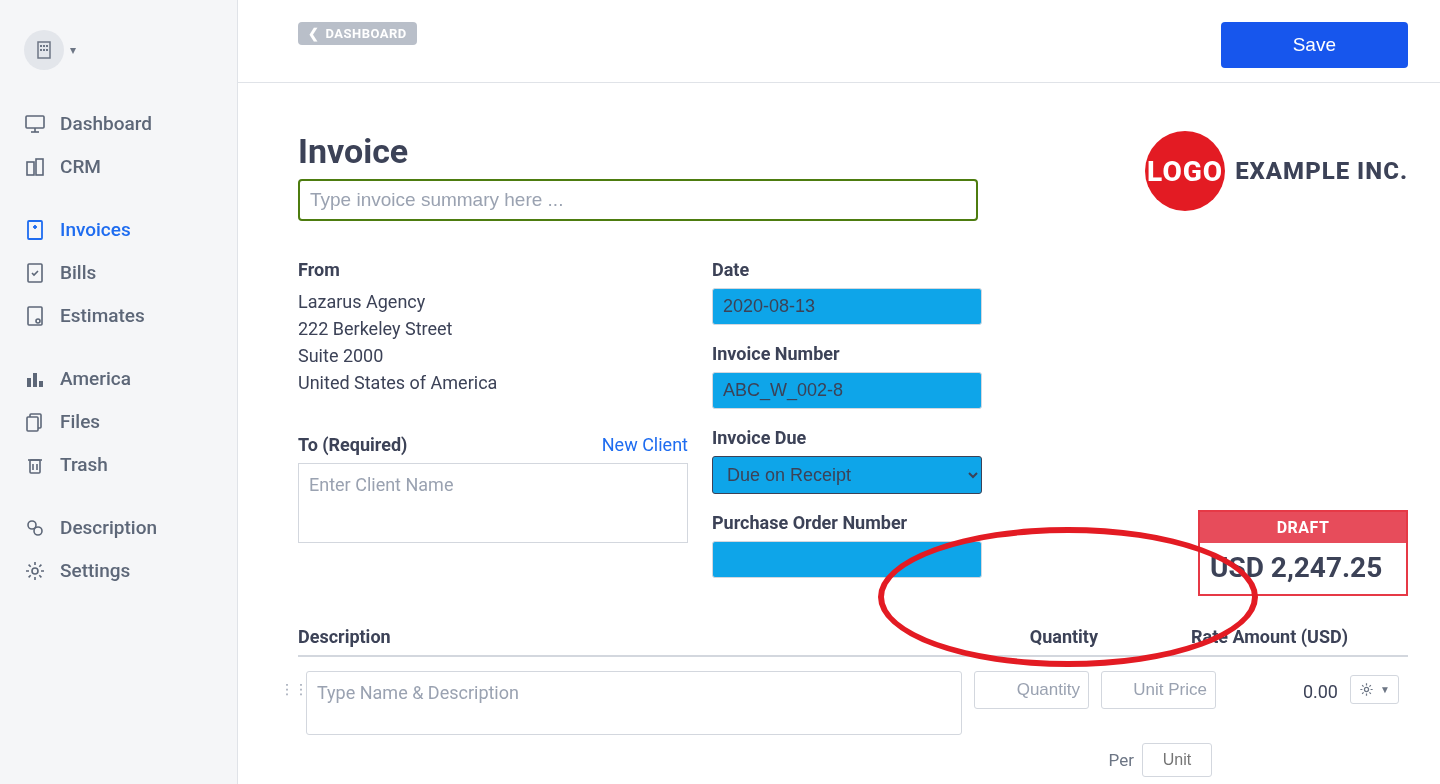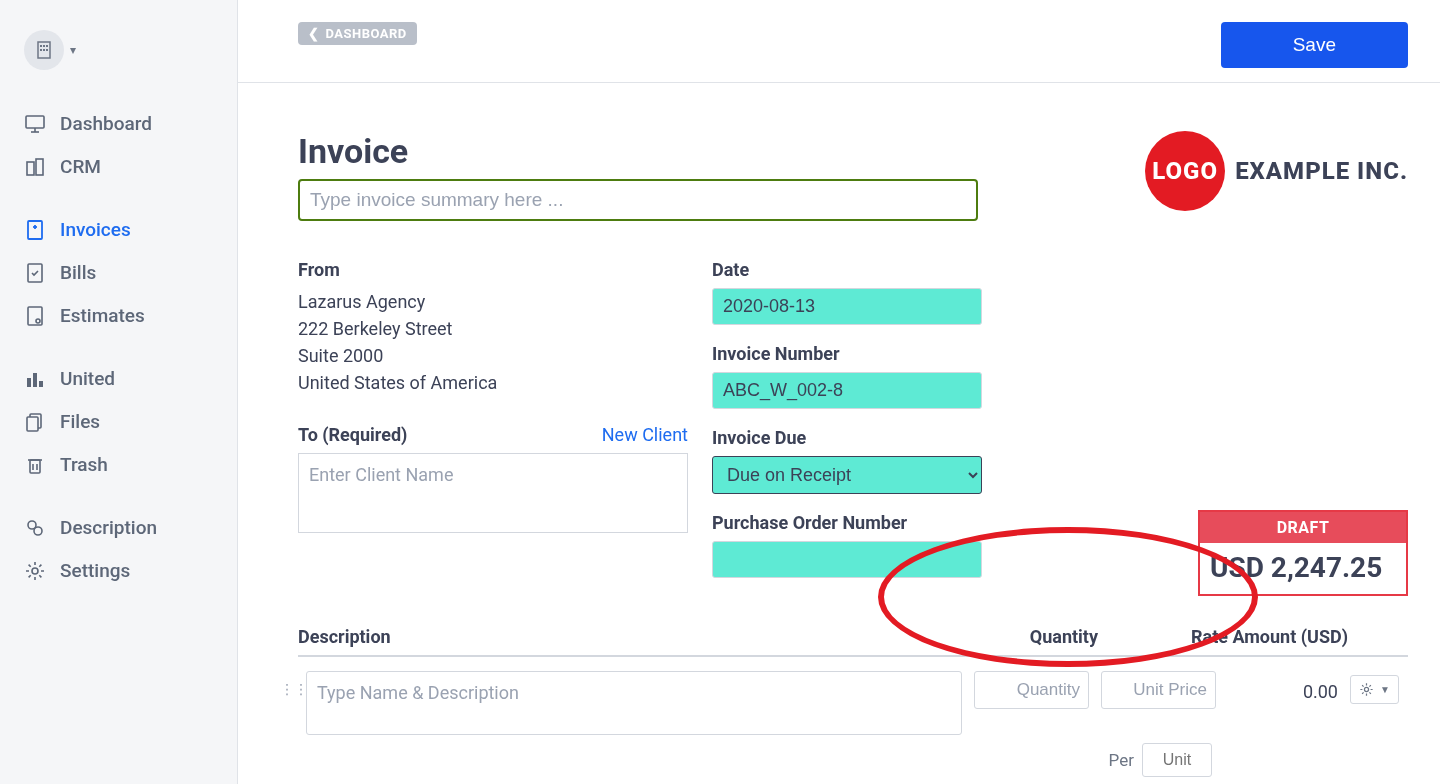--- a/index.html
+++ b/index.html
@@ -131,21 +131,21 @@
 }
 .logo-circle {
   width: 80px; height: 80px;
   border-radius: 50%;
   background: #e31b23;
   display: flex;
   align-items: center;
   justify-content: center;
   color: #fff;
   font-weight: 800;
-  font-size: 24px;
+  font-size: 28px;
   letter-spacing: 1px;
 }
 .logo-text {
   font-size: 24px;
   font-weight: 800;
   letter-spacing: 1px;
   color: #3c4257;
 }
 .form-cols {
   display: flex;
@@ -169,40 +169,41 @@
 .to-row {
   display: flex;
   justify-content: space-between;
   align-items: baseline;
   margin-top: 28px;
 }
 .new-client-link {
   color: #1e6cf0;
   font-size: 18px;
   cursor: pointer;
+  margin-top: 10px;
 }
 .client-textarea {
   width: 100%;
   height: 80px;
   margin-top: 8px;
   border: 1px solid #d3d7de;
   font-size: 18px;
   padding: 10px;
   resize: none;
   font-family: inherit;
 }
 .client-textarea::placeholder { color: #9aa2b1; }
 .meta-field { margin-bottom: 18px; }
 .text-input, .select-input {
   width: 270px;
   font-size: 18px;
   padding: 7px 10px;
   border: 1px solid #d3d7de;
   border-radius: 3px;
-  background: #5eead4;
+  background: #0ea5e9;
   color: #3c4257;
 }
 .select-input { cursor: pointer; border: 1px solid #3c4257; }
 .total-card {
   border: 2px solid #e63946;
   width: 210px;
 }
 .total-flag {
   background: #e74c5b;
   color: #fff;
@@ -392,21 +393,21 @@
 
     <div class="nav-section">
       <div class="nav-item">
         <span class="nav-icon">
           <svg width="22" height="22" viewBox="0 0 22 22" fill="currentColor">
               <rect x="3" y="10" width="4" height="9"></rect>
               <rect x="9" y="5" width="4" height="14"></rect>
               <rect x="15" y="13" width="4" height="6"></rect>
             </svg>
         </span>
-        <span>United</span>
+        <span>America</span>
       </div>
       <div class="nav-item">
         <span class="nav-icon">
           <svg width="22" height="22" viewBox="0 0 22 22" fill="none" stroke="currentColor" stroke-width="1.6">
               <rect x="6" y="3" width="11" height="14" rx="1"></rect>
               <rect x="3" y="6" width="11" height="14" rx="1" fill="#f5f6f8"></rect>
             </svg>
         </span>
         <span>Files</span>
       </div>

